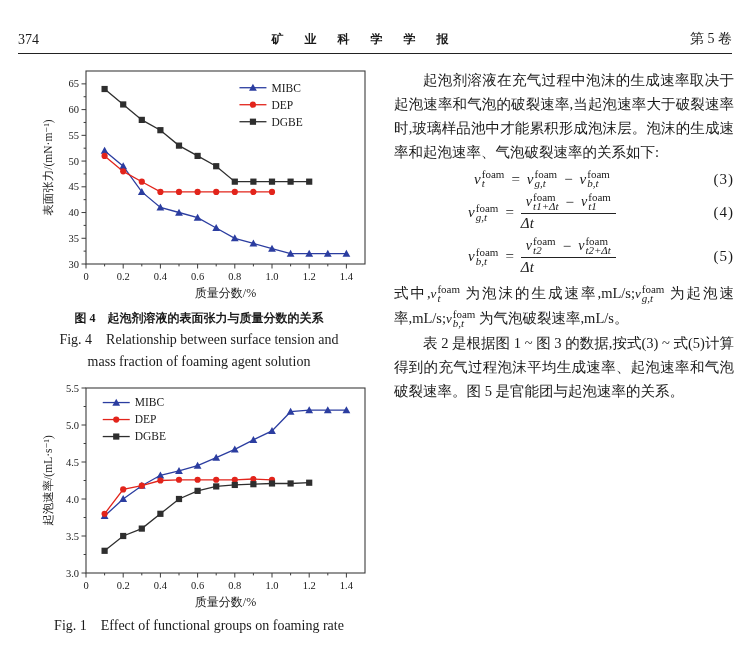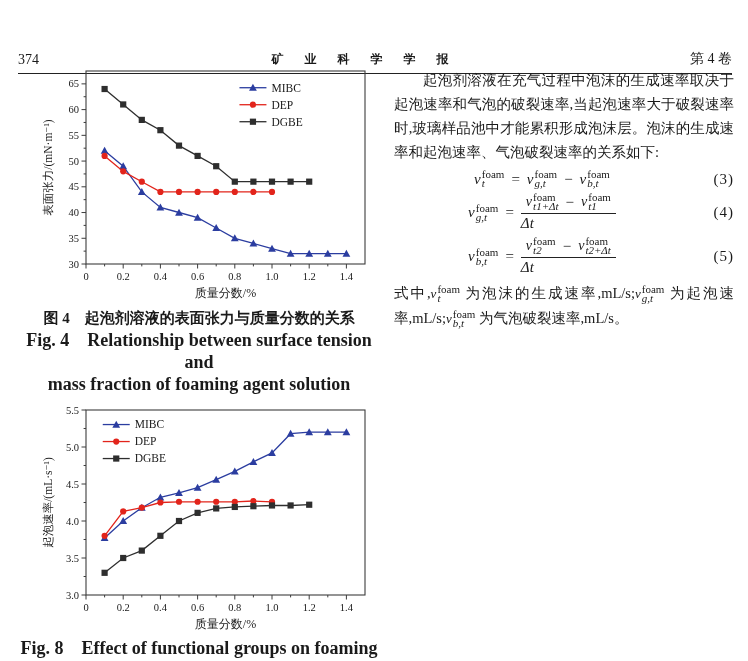--- a/index.html
+++ b/index.html
@@ -1,33 +1,33 @@
 <!DOCTYPE html>
 <html><head>
 <meta charset="utf-8">
 <style>
   html,body{margin:0;padding:0;}
   body{
     width:748px;height:661px;background:#ffffff;overflow:hidden;position:relative;
     font-family:"Liberation Serif","DejaVu Serif",serif;color:#1a1a1a;
   }
   .page-header{
-    position:absolute;top:50px;left:18px;right:16px;
+    position:absolute;top:30px;left:18px;right:16px;
     display:flex;align-items:flex-end;justify-content:space-between;
     border-bottom:1.6px solid #222;padding-bottom:5px;
     font-size:14px;
   }
   .journal-title{font-weight:bold;font-size:12px;letter-spacing:9px;}
   .content{position:absolute;top:62px;left:18px;right:14px;display:flex;gap:14px;}
   .col-left{width:362px;flex:0 0 362px;}
   .col-right{flex:1;min-width:0;padding-top:6px;}
 
   .chart-wrap{margin-left:22px;}
-  .caption-cn{text-align:center;font-weight:bold;font-size:15px;line-height:22px;margin-top:1px;}
-  .caption-en{text-align:center;font-weight:bold;font-size:18px;line-height:22px;}
+  .caption-cn{text-align:center;font-weight:bold;font-size:12px;line-height:22px;margin-top:1px;}
+  .caption-en{text-align:center;font-weight:normal;font-size:14px;line-height:22px;}
 
   .para{
     font-size:14.5px;line-height:24px;text-align:justify;margin:0;
   }
   .indent{text-indent:2em;}
 
   
   .equations{margin:6px 0 4px 0;}
   .equation{display:flex;align-items:center;margin:5px 0;}
   .eq-body{flex:1;display:flex;justify-content:center;align-items:center;gap:7px;font-size:15px;}
@@ -43,21 +43,21 @@
   .frac .den{border-top:1.1px solid #222;width:100%;text-align:left;padding-top:1px;font-style:italic;}
   .op{font-style:normal;}
   .inline-math{white-space:nowrap;}
 </style>
 </head>
 <body>
 
 <div class="page-header">
   <span>374</span>
   <span class="journal-title">矿 业 科 学 学 报</span>
-  <span>第 4 卷</span>
+  <span>第 5 卷</span>
 </div>
 
 <div class="content">
 
   <div class="col-left">
     <div class="chart-wrap">
       <svg width="338" height="240" viewBox="0 0 338 240">
           <g>
             <rect x="46" y="9" width="279" height="193" fill="none" stroke="#3c3c3c" stroke-width="1.1"></rect>
           </g>
@@ -273,21 +273,21 @@
             <text x="94.74" y="27.45" font-size="11.5" fill="#1a1a1a" font-family="&quot;Liberation Serif&quot;,&quot;DejaVu Serif&quot;,serif">MIBC</text>
             <line x1="62.739999999999995" y1="40.55" x2="89.74" y2="40.55" stroke="#e2241b" stroke-width="1.3"></line>
             <circle cx="76.24" cy="40.55" r="3.1" fill="#e2241b"></circle>
             <text x="94.74" y="44.449999999999996" font-size="11.5" fill="#1a1a1a" font-family="&quot;Liberation Serif&quot;,&quot;DejaVu Serif&quot;,serif">DEP</text>
             <line x1="62.739999999999995" y1="57.55" x2="89.74" y2="57.55" stroke="#2e2e2e" stroke-width="1.3"></line>
             <rect x="73.14" y="54.449999999999996" width="6.2" height="6.2" fill="#2e2e2e"></rect>
             <text x="94.74" y="61.449999999999996" font-size="11.5" fill="#1a1a1a" font-family="&quot;Liberation Serif&quot;,&quot;DejaVu Serif&quot;,serif">DGBE</text>
           </g>
         </svg>
     </div>
-    <div class="caption-en">Fig. 8　Effect of functional groups on foaming rate</div>
+    <div class="caption-en">Fig. 1　Effect of functional groups on foaming rate</div>
   </div>
 
   <div class="col-right">
     <p class="para indent">起泡剂溶液在充气过程中泡沫的生成速率取决于起泡速率和气泡的破裂速率,当起泡速率大于破裂速率时,玻璃样品池中才能累积形成泡沫层。泡沫的生成速率和起泡速率、气泡破裂速率的关系如下:</p>
 
     <div class="equations">
         <div class="equation">
           <span class="eq-body">
             <span class="mvar">
               <span class="base" style="font-size: 15px;">v</span>
@@ -396,16 +396,17 @@
               <span class="sub">g,t</span>
             </span>
           </span></span> 为起泡速率,mL/s;<span class="inline-math"><span class="mvar">
             <span class="base" style="font-size: 13px;">v</span>
             <span class="ss">
               <span class="sup">foam</span>
               <span class="sub">b,t</span>
             </span>
           </span></span> 为气泡破裂速率,mL/s。</p>
 
+    <p class="para indent">表 2 是根据图 1 ~ 图 3 的数据,按式(3) ~ 式(5)计算得到的充气过程泡沫平均生成速率、起泡速率和气泡破裂速率。图 5 是官能团与起泡速率的关系。</p>
 
   </div>
 
 </div>
 
 </body></html>

